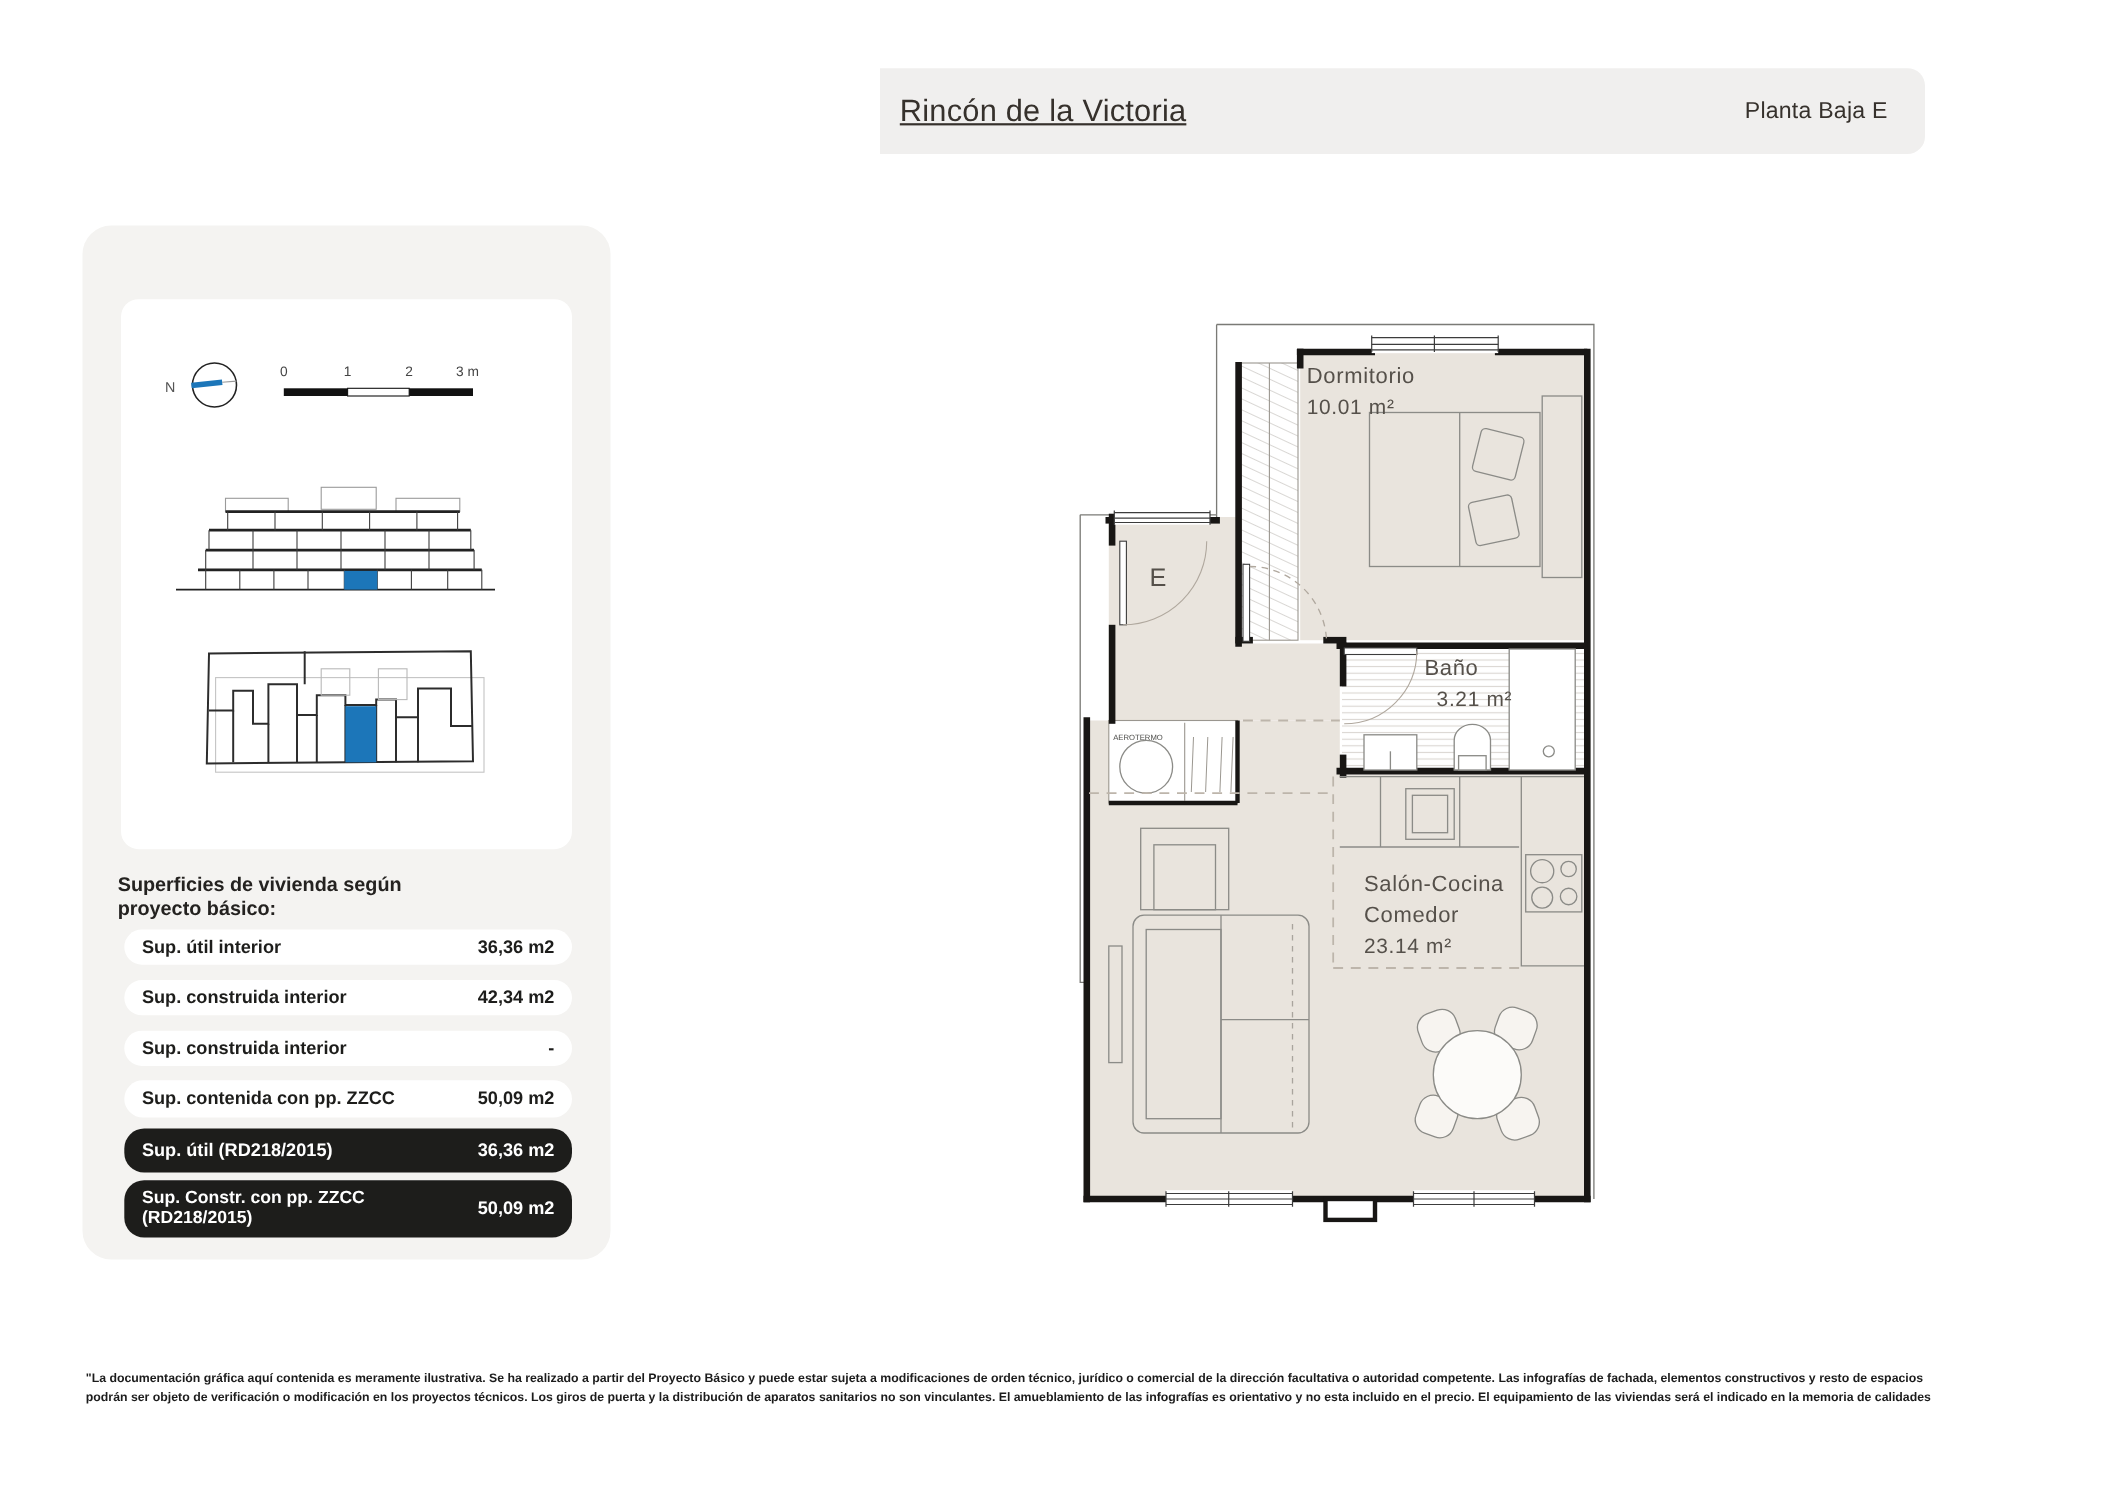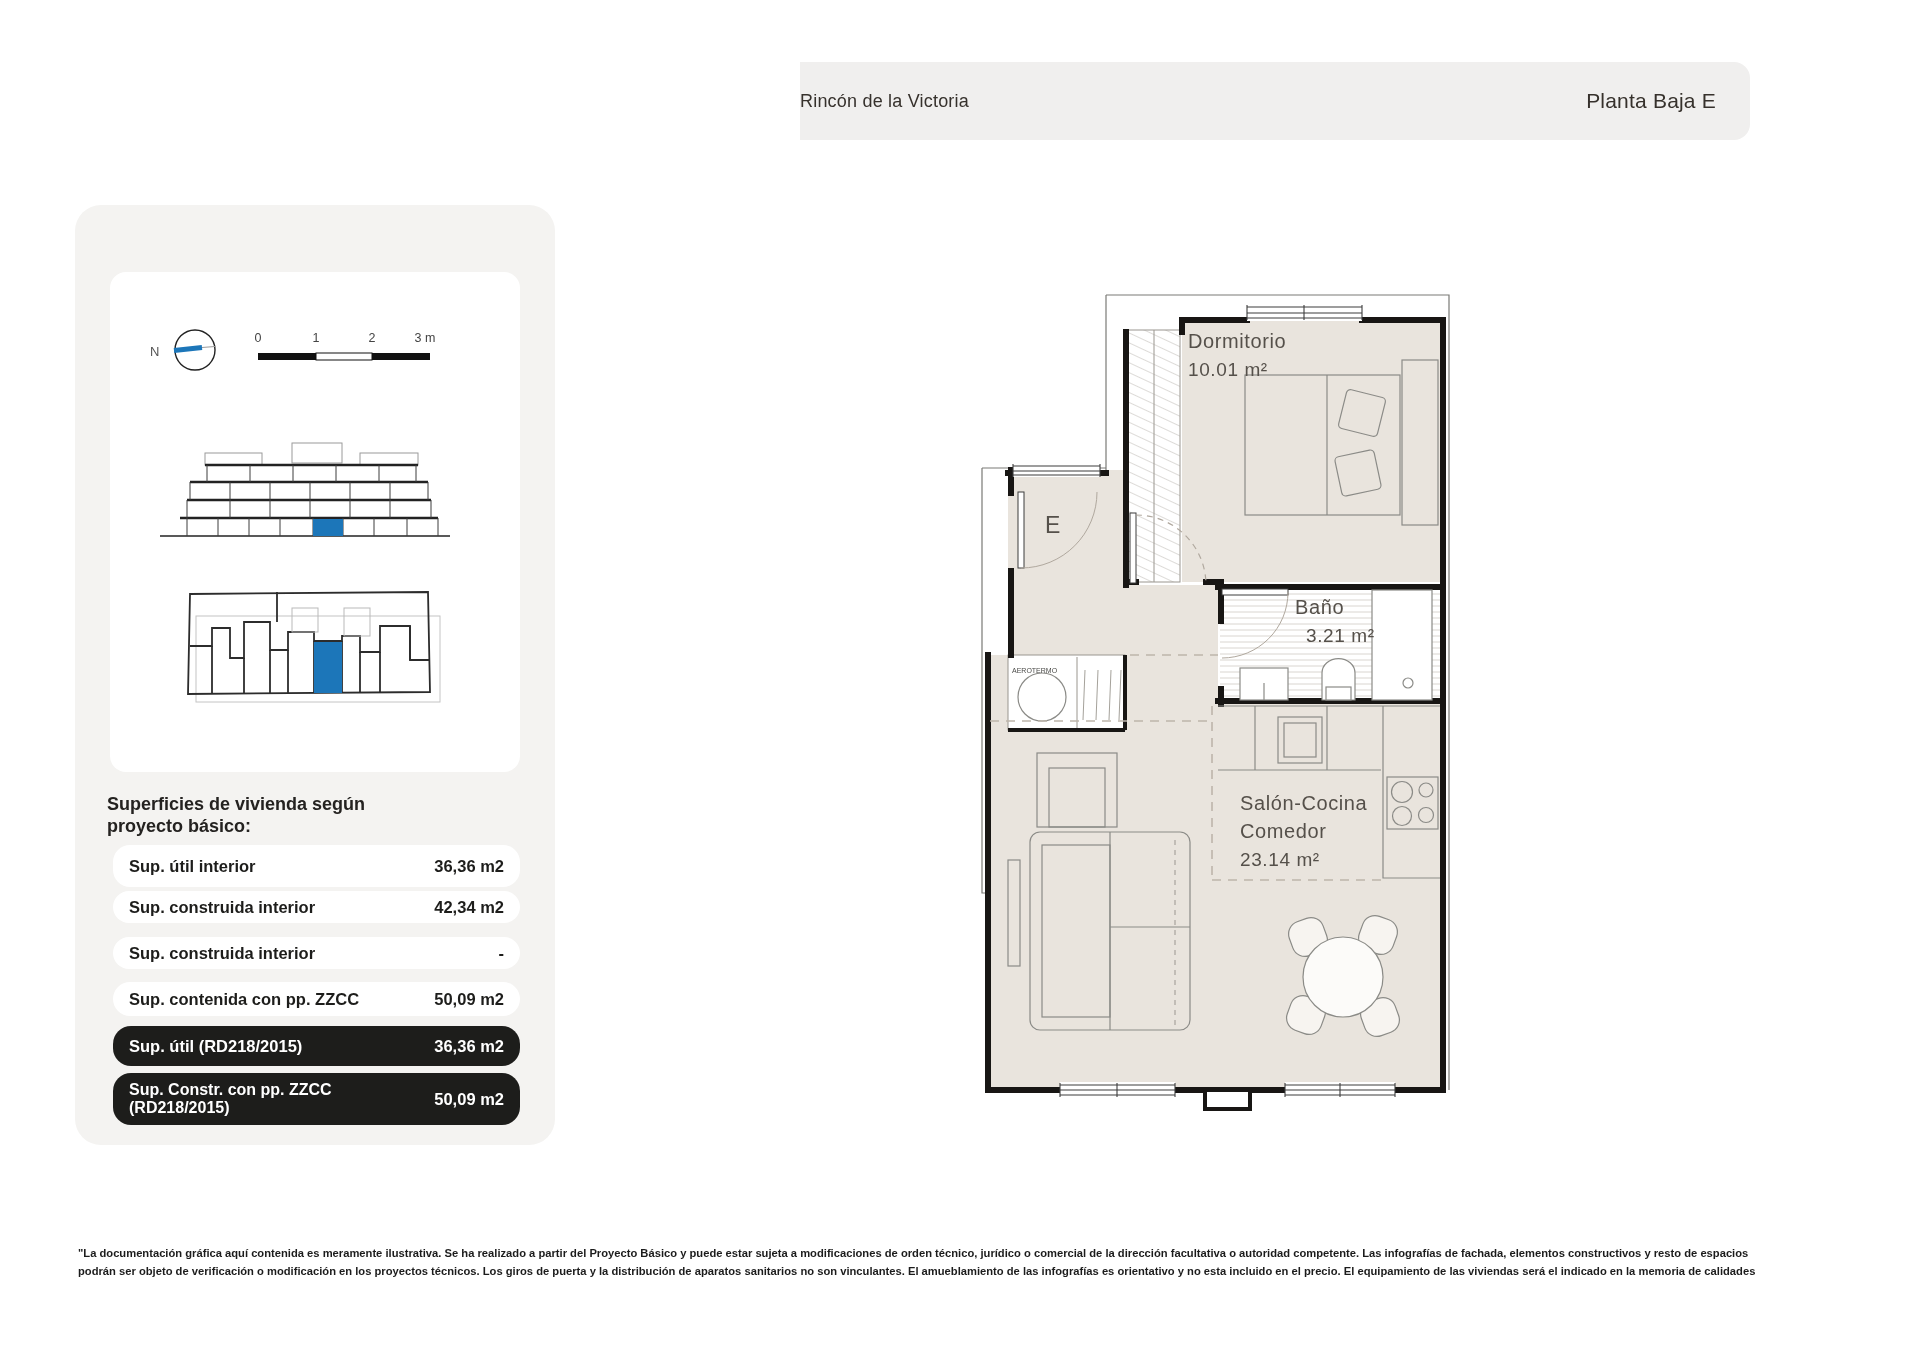--- a/index.html
+++ b/index.html
@@ -2,21 +2,21 @@
 <html><head>
 <meta charset="utf-8">
 <style>
   html,body{margin:0;padding:0;background:#ffffff;width:1920px;height:1357px;
     font-family:"Liberation Sans", sans-serif; color:#222; overflow:hidden; position:relative;}
   .abs{position:absolute;}
 
   
   .header-band{left:800px;top:62px;width:950px;height:78px;background:#f0efee;
     border-radius:0 16px 16px 0;display:flex;align-items:center;justify-content:space-between;}
-  .header-band .title{font-size:18px;font-weight:400;color:#36312c;letter-spacing:.2px;}
+  .header-band .title{font-size:28px;font-weight:400;color:#36312c;margin-left:18px;letter-spacing:.2px;text-decoration:underline;}
   .header-band .plan{font-size:21px;font-weight:400;color:#36312c;margin-right:34px;letter-spacing:.2px;}
 
   
   .panel{left:75px;top:205px;width:480px;height:940px;background:#f4f3f1;border-radius:26px;}
   .card{left:110px;top:272px;width:410px;height:500px;background:#ffffff;border-radius:16px;}
 
   .surf-heading{left:107px;top:793px;width:330px;font-size:18px;line-height:22px;font-weight:600;color:#242220;}
 
   .row{left:113px;width:407px;background:#ffffff;border-radius:17px;display:flex;align-items:center;
     padding:0 16px;box-sizing:border-box;font-size:16.5px;color:#1d1d1b;}
@@ -132,21 +132,21 @@
     <rect x="162" y="20" width="26" height="28"></rect>
   </g>
   <rect x="132" y="54" width="28" height="51" fill="#1c76b9"></rect>
 </svg>
 
 <div class="abs surf-heading">
   <div>Superficies de vivienda según</div>
   <div>proyecto básico:</div>
 </div>
 
-<div class="abs row" style="top:845px;height:42px;">
+<div class="abs row" style="top:845px;height:32px;">
   <span class="lbl">Sup. útil interior</span>
   <span class="val">36,36 m2</span>
 </div>
 <div class="abs row" style="top:891px;height:32px;">
   <span class="lbl">Sup. construida interior</span>
   <span class="val">42,34 m2</span>
 </div>
 <div class="abs row" style="top:937px;height:32px;">
   <span class="lbl">Sup. construida interior</span>
   <span class="val">-</span>

